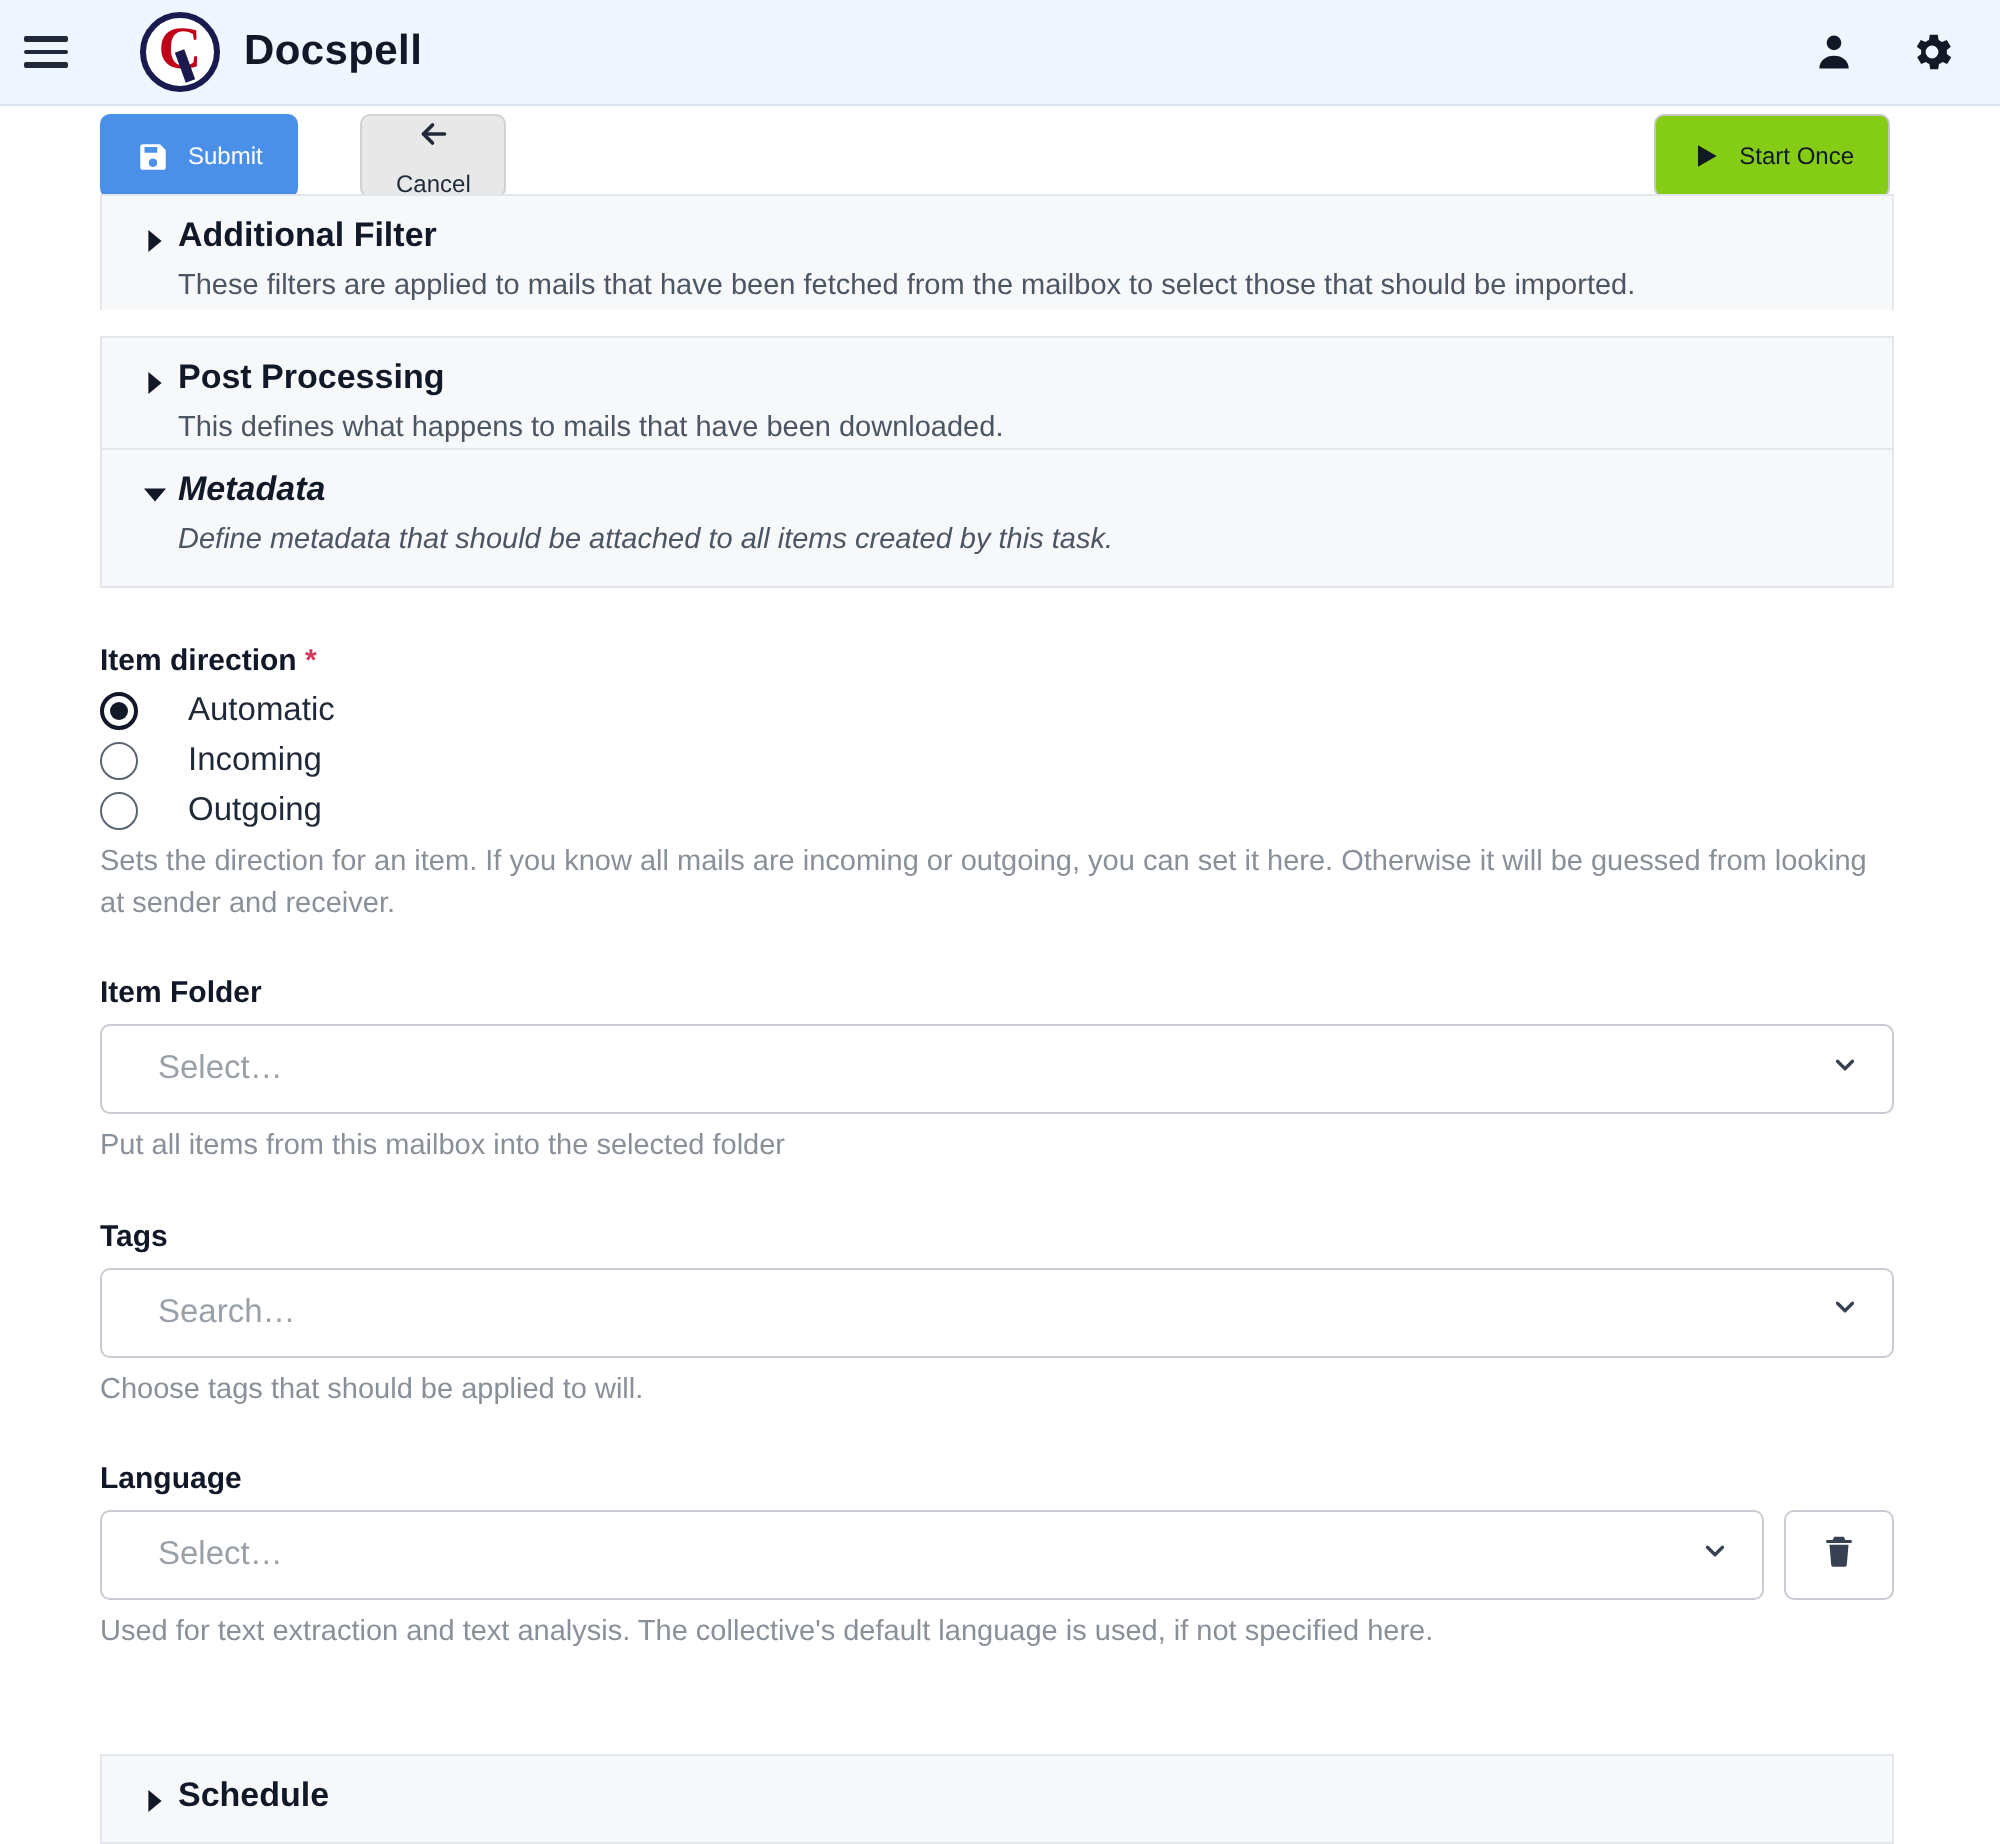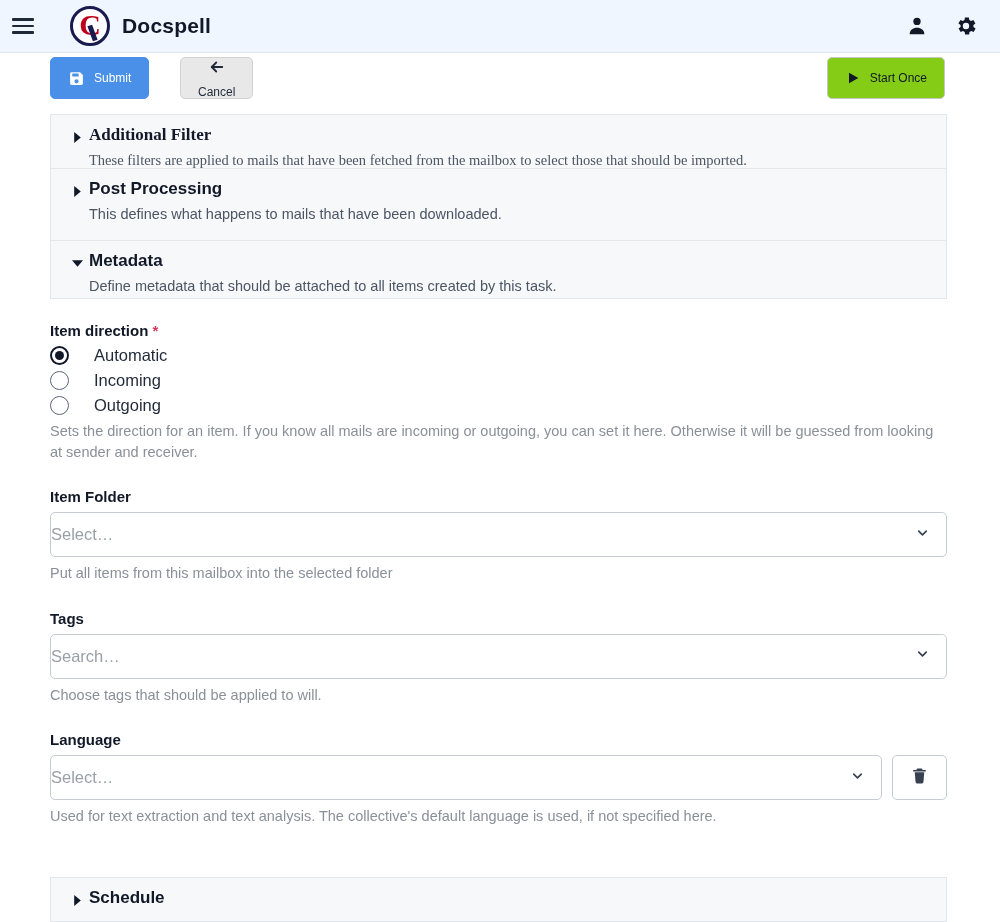--- a/index.html
+++ b/index.html
@@ -127,23 +127,23 @@
   }
   .panel-texts { flex: 1; }
   .panel-title {
     font-size: 17px; font-weight: bold; color: #111827;
     margin: 0 0 6px 0; line-height: 1.2;
   }
   .panel-desc {
     font-size: 14.5px; color: #4b5563; line-height: 1.35;
   }
 
-  #panel-additional-filter { top: 114px; height: 58px; overflow: hidden; border-bottom: none; font-family: Liberation Serif, serif;}
+  #panel-additional-filter { top: 97px; height: 58px; overflow: hidden; border-bottom: none;}
   #panel-post-processing  { top: 168px; height: 76px; border-bottom: none;}
-  #panel-metadata         { top: 240px; height: 59px; }
+  #panel-metadata         { top: 224px; height: 70px; font-style: italic; }
   #panel-schedule         { top: 877px; height: 45px; overflow: hidden;}
 
   
   .form {
     position: absolute; left: 50px; top: 322px;
     width: 897px;
   }
   .field-label {
     font-size: 15px; font-weight: bold; color: #111827;
     margin-bottom: 7px;
@@ -170,21 +170,21 @@
     font-size: 14.5px; color: #8a9099; line-height: 1.42;
     margin-top: 6px;
   }
   .select {
     position: relative;
     height: 45px;
     border: 1px solid #c7ccd3;
     border-radius: 5px;
     background: #ffffff;
     display: flex; align-items: center;
-    padding: 0 0;
+    padding: 0 28px;
     cursor: pointer;
   }
   .select .value { font-size: 16.5px; color: #9aa0a8; }
   .select .chev {
     position: absolute; right: 16px; top: 50%; transform: translateY(-50%);
     color: #374151;
   }
   .row-with-btn { display: flex; gap: 10px; align-items: stretch; }
   .row-with-btn .select { flex: 1; }
   .trash-btn {

